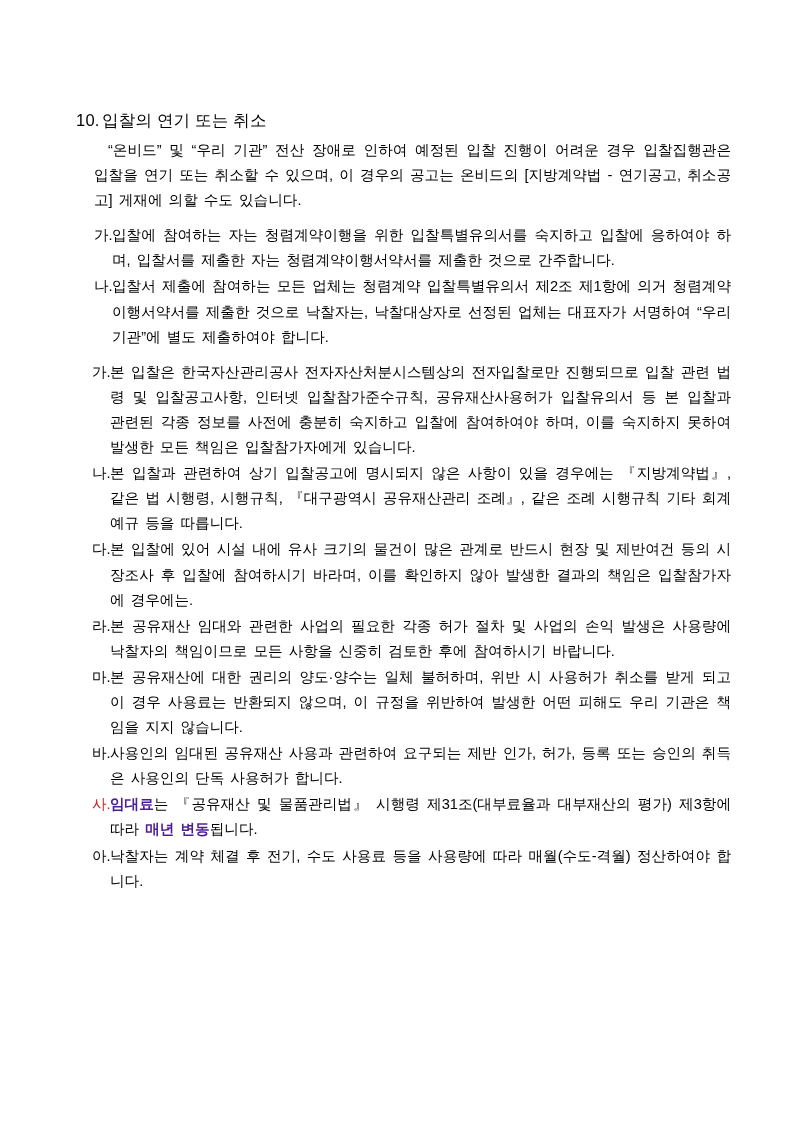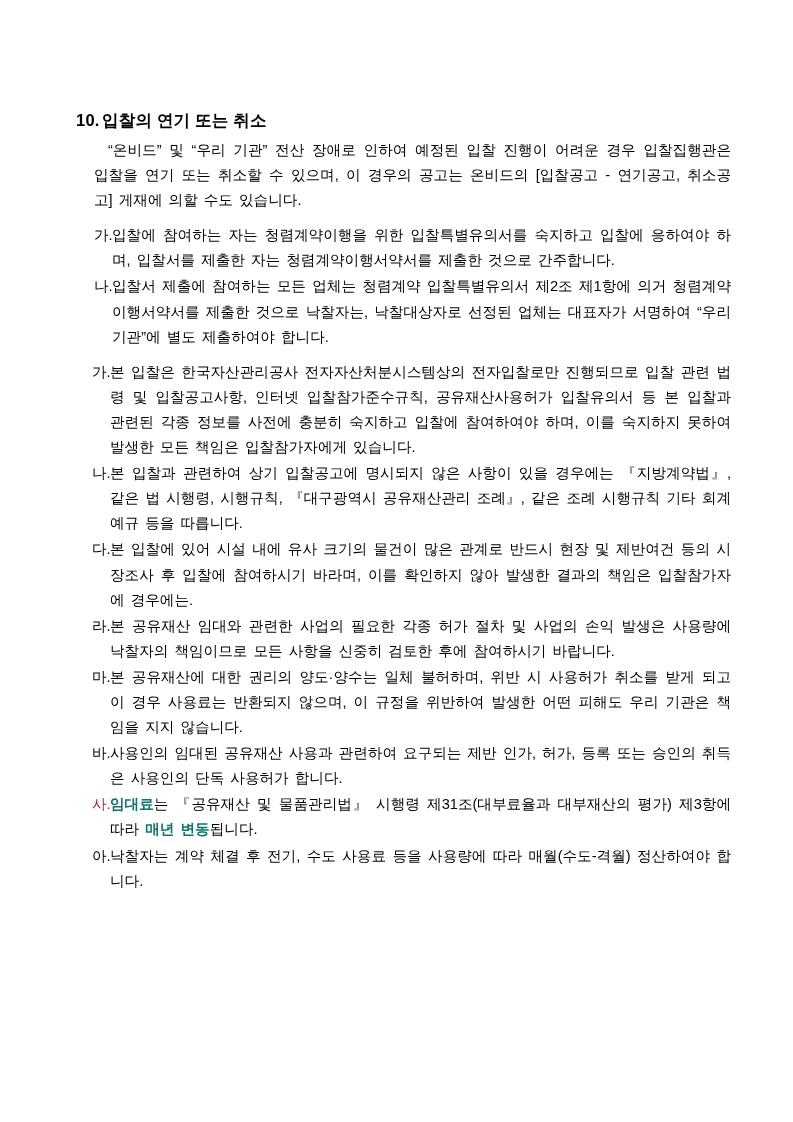--- a/index.html
+++ b/index.html
@@ -18,21 +18,21 @@
     width: 793px;
     height: 1122px;
     box-sizing: border-box;
     padding: 110px 62px 40px 72px;
   }
   .section {
     margin-bottom: 2px;
   }
   .sec-head {
     font-size: 16.5px;
-    font-weight: bold;
+    font-weight: normal;
     letter-spacing: 0.2px;
     margin: 0 0 6px 0;
     padding-left: 4px;
   }
   .sec-head .num {
     display: inline-block;
     min-width: 26px;
   }
   .para {
     font-size: 14.6px;
@@ -62,35 +62,35 @@
   .item .body {
     flex: 1 1 auto;
     text-align: justify;
     text-justify: inter-word;
     word-spacing: 2px;
   }
   .sec-11 .item .marker { padding-left: 22px; width: 40px; }
   .sec-12 .item .marker { padding-left: 20px; width: 38px; }
   .gap-sm { height: 8px; }
   .red {
-    color: #0f766e;
+    color: #4c1d95;
     font-weight: bold;
   }
   .redtext { color: #d21b1b; }
 </style>
 </head>
 <body>
 
 <div class="page">
 
   <div class="section sec-10">
     <div class="sec-head">
       <span class="num">10.</span><span>입찰의 연기 또는 취소</span>
     </div>
-    <p class="para indent-first">“온비드” 및 “우리 기관” 전산 장애로 인하여 예정된 입찰 진행이 어려운 경우 입찰집행관은 입찰을 연기 또는 취소할 수 있으며, 이 경우의 공고는 온비드의 [입찰공고 - 연기공고, 취소공고] 게재에 의할 수도 있습니다.</p>
+    <p class="para indent-first">“온비드” 및 “우리 기관” 전산 장애로 인하여 예정된 입찰 진행이 어려운 경우 입찰집행관은 입찰을 연기 또는 취소할 수 있으며, 이 경우의 공고는 온비드의 [지방계약법 - 연기공고, 취소공고] 게재에 의할 수도 있습니다.</p>
   </div>
 
   <div class="gap-sm"></div>
 
   <div class="section sec-11">
     <div class="item">
       <span class="marker">가.</span>
       <span class="body">입찰에 참여하는 자는 청렴계약이행을 위한 입찰특별유의서를 숙지하고 입찰에 응하여야 하며, 입찰서를 제출한 자는 청렴계약이행서약서를 제출한 것으로 간주합니다.</span>
     </div>
     <div class="item">

